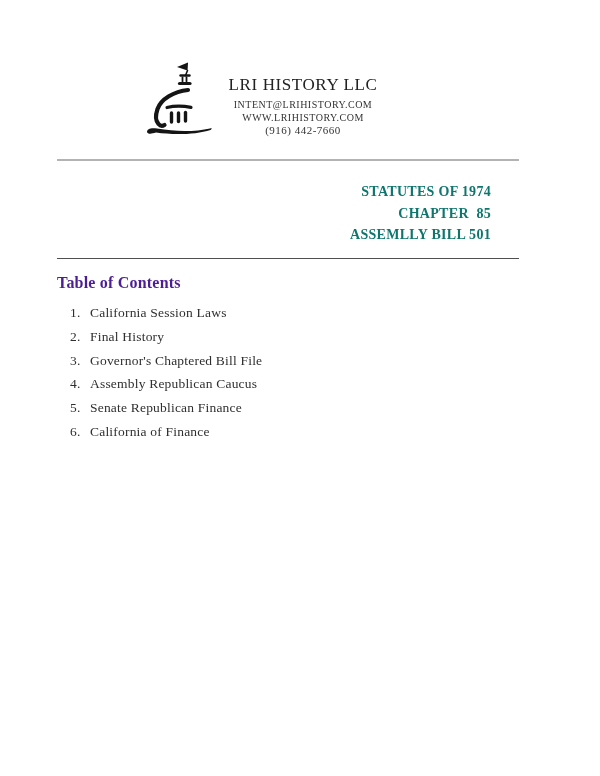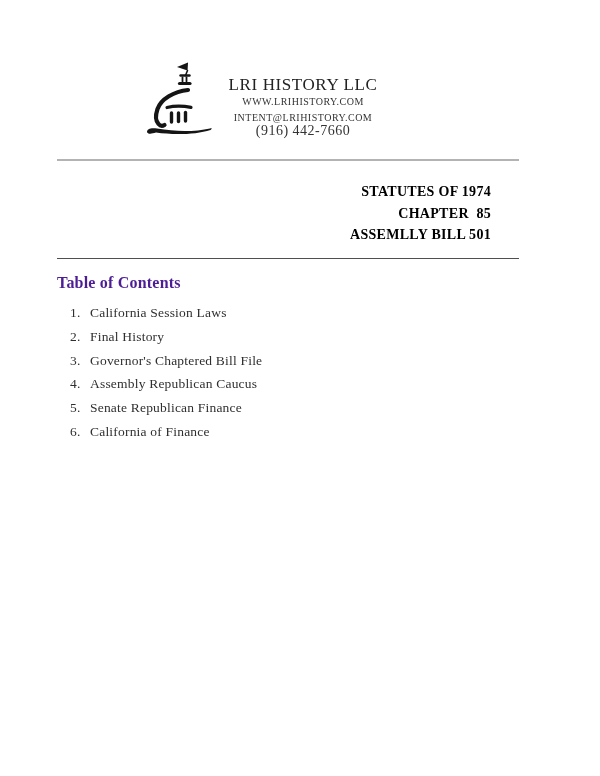--- a/index.html
+++ b/index.html
@@ -22,34 +22,34 @@
   .company-name{
     font-size:17px;line-height:20px;letter-spacing:0.6px;
     color:#222;white-space:nowrap;
   }
   .company-contact{
     font-size:10px;line-height:13px;letter-spacing:0.5px;
     color:#333;white-space:nowrap;
   }
   .company-contact.first{margin-top:3px;}
   .company-phone{
-    font-size:14px;line-height:13px;letter-spacing:0.5px;color:#333;
+    font-size:11px;line-height:13px;letter-spacing:0.5px;color:#333;
     white-space:nowrap;
   }
   
   .rule-1{
     position:absolute;left:57px;top:159px;width:462px;height:2px;
   }
   .rule-2{
     position:absolute;left:57px;top:258px;width:462px;height:1px;
   }
   
   .doc-info{
     position:absolute;left:291px;top:181px;width:200px;
-    text-align:right;font-weight:bold;color:#000000;
+    text-align:right;font-weight:bold;color:#0f766e;
     font-size:14px;line-height:21.5px;letter-spacing:0.3px;
   }
   .doc-line{white-space:pre;}
   
   .toc-title{
     position:absolute;left:57px;top:274px;
     font-size:16px;font-weight:bold;color:#4c1d95;
     letter-spacing:0.2px;
   }
   .toc-list{
@@ -91,22 +91,22 @@
       <path d="M27.5,53 V62" stroke-width="3.4"></path>
       <path d="M34.5,53 V61.5" stroke-width="3.4"></path>
       <path d="M41.5,52.5 V61" stroke-width="3.4"></path>
 
       <path d="M3,72 C3,69 7,67.5 13,68.6 C33,72.2 52,71.6 66,68.5 C68.2,68 68.2,68.7 66.5,69.9 C52,74.6 30,75.1 12,72.6 C7,74.2 3.6,74.2 3,72 Z" fill="#151515" stroke="none"></path>
     </g>
   </svg>
 
   <div class="company-block">
     <div class="company-name">LRI HISTORY LLC</div>
+    <div class="company-contact first">INTENT@LRIHISTORY.COM</div>
     <div class="company-contact">WWW.LRIHISTORY.COM</div>
-    <div class="company-contact first">INTENT@LRIHISTORY.COM</div>
     <div class="company-phone">(916) 442-7660</div>
   </div>
 
   <div class="rule-1" style="background: rgb(179, 179, 179);"></div>
   <div class="rule-2" style="background: rgb(79, 79, 79);"></div>
 
   <div class="doc-info">
     <div class="doc-line">STATUTES OF 1974</div>
     <div class="doc-line">CHAPTER  85</div>
     <div class="doc-line">ASSEMLLY BILL 501</div>

